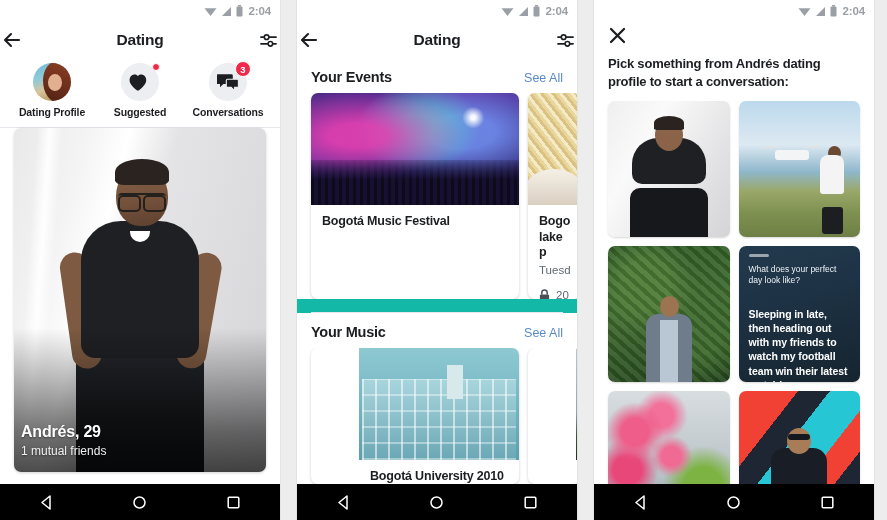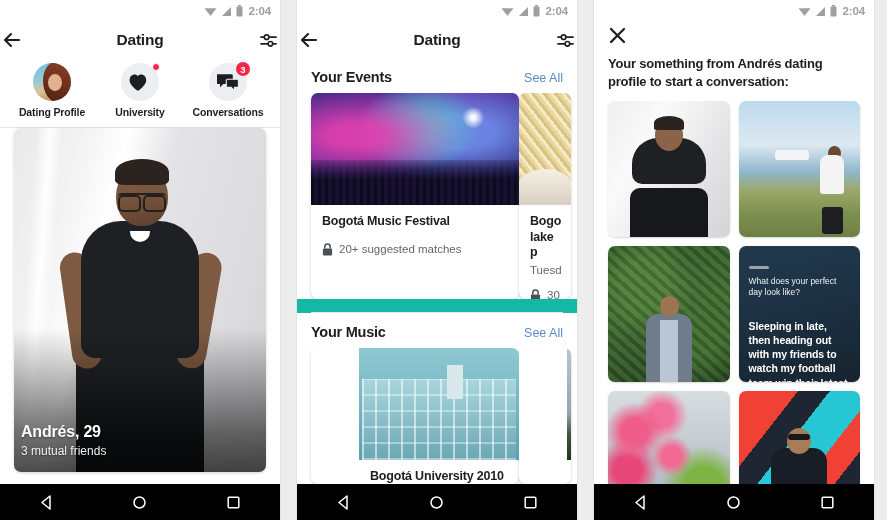--- a/index.html
+++ b/index.html
@@ -192,21 +192,21 @@
   .sc-name {
     font-size: 16px; font-weight: 700; color: #fff; letter-spacing: -0.2px;
     text-shadow: 0 1px 2px rgba(0,0,0,0.45);
   }
   .sc-sub {
     font-size: 12px; color: #f0f0f0; margin-top: 3px;
     text-shadow: 0 1px 2px rgba(0,0,0,0.45);
   }
 
   
-  .scroller { display: flex; padding: 0 14px; overflow: hidden; background: #fff; }
+  .scroller { display: flex; gap: 9px; padding: 0 14px; overflow: hidden; background: #fff; }
   .ev-card {
     flex: 0 0 auto; width: 208px;
     background: #fff; border-radius: 7px;
     box-shadow: 0 1px 3px rgba(0,0,0,0.2);
     overflow: hidden;
   }
   .ev-card.peek { width: 52px; }
   .ev-img { height: 112px; width: 100%; position: relative; overflow: hidden; }
   .concert {
     background:
@@ -355,21 +355,21 @@
   .t-ivy .jk-shirt {
     position:absolute; left:50%; bottom:0; width:18px; height:46%; margin-left:-9px;
     background:#b9c6d4;
   }
   .t-ivy .jk-head {
     position:absolute; left:50%; bottom:48%; width:19px; height:21px; margin-left:-9px;
     background:#9c7452; border-radius:50%;
   }
   .t-quote {
     background: linear-gradient(165deg,#233a4e 0%,#1d3244 40%,#16242f 100%);
-    padding: 20px 10px;
+    padding: 8px 10px;
   }
   .q-bar { width: 20px; height: 2.5px; background: rgba(255,255,255,0.55); border-radius:2px; }
   .q-question {
     margin-top: 7px; font-size: 8.5px; color: #eef3f7; line-height: 1.35;
     font-weight: 400;
   }
   .q-answer {
     margin-top: 20px; font-size: 10.5px; color: #ffffff; line-height: 1.36;
     font-weight: 700; letter-spacing: -0.1px;
   }
@@ -453,21 +453,21 @@
 
       <div class="tab">
         <div class="tab-ic grey">
           <svg width="22" height="19" viewBox="0 0 22 19">
             <path d="M8.2 17.5 C2.5 12.8 0.6 10.2 0.6 6.9 C0.6 3.6 3 1.4 5.8 1.4 C7.2 1.4 8.2 2.1 8.9 3.1 C9.6 2.1 10.6 1.4 12 1.4 C14.8 1.4 17.2 3.6 17.2 6.9 C17.2 10.2 15.3 12.8 9.6 17.5 Z" fill="#1c1e21"></path>
             <path d="M13.2 16.8 C8.4 12.7 6.8 10.4 6.8 7.5 C6.8 4.7 8.8 2.8 11.2 2.8 C13.6 2.8 15.6 4.7 15.6 7.5 C15.6 10.4 14 12.7 13.2 16.8 Z" fill="#fff" opacity="0.0"></path>
             <path d="M14.9 2.2 C13.9 2.2 13.1 2.7 12.5 3.5 C13.3 4.6 13.7 5.9 13.7 7.3 C13.7 10.1 12.2 12.5 8.6 15.9 C12.6 12.6 14.1 11 15.3 9.1 C16.2 7.7 16.6 6.6 16.6 5.6 C16.6 3.6 15.9 2.2 14.9 2.2 Z" fill="#1c1e21" opacity="0"></path>
           </svg>
           <span class="badge-dot"></span>
         </div>
-        <div class="tab-lbl">University</div>
+        <div class="tab-lbl">Suggested</div>
       </div>
 
       <div class="tab">
         <div class="tab-ic grey">
           <svg width="22" height="19" viewBox="0 0 22 19">
             <path d="M1 1.2 H14.5 A1.3 1.3 0 0 1 15.8 2.5 V9.8 A1.3 1.3 0 0 1 14.5 11.1 H6.3 L3 14.2 V11.1 H1 A1.3 1.3 0 0 1 -0.3 9.8 V2.5 A1.3 1.3 0 0 1 1 1.2 Z" fill="#1c1e21"></path>
             <path d="M10.5 6.2 H20.2 A1.2 1.2 0 0 1 21.4 7.4 V13.2 A1.2 1.2 0 0 1 20.2 14.4 H17.6 V17.6 L14.2 14.4 H10.5 A1.2 1.2 0 0 1 9.3 13.2 V7.4 A1.2 1.2 0 0 1 10.5 6.2 Z" fill="#1c1e21" stroke="#eceef1" stroke-width="1.1"></path>
           </svg>
           <span class="badge-num">3</span>
         </div>
@@ -483,21 +483,21 @@
         <div class="man-arm-l"></div>
         <div class="man-arm-r"></div>
         <div class="man-body"></div>
         <div class="man-head"></div>
         <div class="man-hair"></div>
         <div class="man-glasses"></div>
         <div class="man-mouth"></div>
         <div class="sc-scrim"></div>
         <div class="sc-text">
           <div class="sc-name">Andrés, 29</div>
-          <div class="sc-sub">3 mutual friends</div>
+          <div class="sc-sub">1 mutual friends</div>
         </div>
       </div>
     </div>
 
     <div class="navbar">
       <svg class="nav-btn" viewBox="0 0 17 17">
           <path d="M12 2 L4 8.5 L12 15 Z" fill="none" stroke="#fff" stroke-width="1.5" stroke-linejoin="round"></path>
         </svg>
       <svg class="nav-btn" viewBox="0 0 17 17">
           <circle cx="8.5" cy="8.5" r="5.5" fill="none" stroke="#fff" stroke-width="1.5"></circle>
@@ -541,41 +541,34 @@
       <span class="see-all">See All</span>
     </div>
 
     <div class="scroller">
       <div class="ev-card">
         <div class="ev-img concert">
           <div class="crowd"></div>
         </div>
         <div class="ev-body">
           <div class="ev-title">Bogotá Music Festival</div>
-          <div class="ev-meta">
-            <svg class="lock-ic" viewBox="0 0 11 13">
-                <path d="M2.8 5.6 V3.7 A2.7 2.7 0 0 1 8.2 3.7 V5.6" stroke="#4b4f56" stroke-width="1.5" fill="none"></path>
-                <rect x="0.9" y="5.4" width="9.2" height="7.1" rx="1.2" fill="#4b4f56"></rect>
-              </svg>
-            <span>20+ suggested matches</span>
-          </div>
         </div>
       </div>
       <div class="ev-card peek">
         <div class="ev-img food"></div>
         <div class="ev-body">
           <div class="ev-title">Bogo</div>
           <div class="ev-title">lake p</div>
           <div class="ev-date">Tuesd</div>
           <div class="ev-meta">
             <svg class="lock-ic" viewBox="0 0 11 13">
                 <path d="M2.8 5.6 V3.7 A2.7 2.7 0 0 1 8.2 3.7 V5.6" stroke="#4b4f56" stroke-width="1.5" fill="none"></path>
                 <rect x="0.9" y="5.4" width="9.2" height="7.1" rx="1.2" fill="#4b4f56"></rect>
               </svg>
-            <span>30</span>
+            <span>20</span>
           </div>
         </div>
       </div>
     </div>
 
     <div class="divider"></div>
 
     <div class="section-head">
       <span class="section-title">Your Music</span>
       <span class="see-all">See All</span>
@@ -624,21 +617,21 @@
         </svg>
       <span class="sb-time">2:04</span>
     </div>
 
     <div class="p3-head">
       <svg class="close-x" viewBox="0 0 19 19">
           <path d="M3 3 L16 16 M16 3 L3 16" stroke="#1c1e21" stroke-width="2.3" stroke-linecap="round"></path>
         </svg>
     </div>
 
-    <div class="p3-prompt">Your something from Andrés dating profile to start a conversation:</div>
+    <div class="p3-prompt">Pick something from Andrés dating profile to start a conversation:</div>
 
     <div class="p3-grid">
 
       <div class="g-tile t-studio">
         <div class="fig-legs"></div>
         <div class="fig-body"></div>
         <div class="fig-head"></div>
         <div class="fig-hair"></div>
       </div>
 

